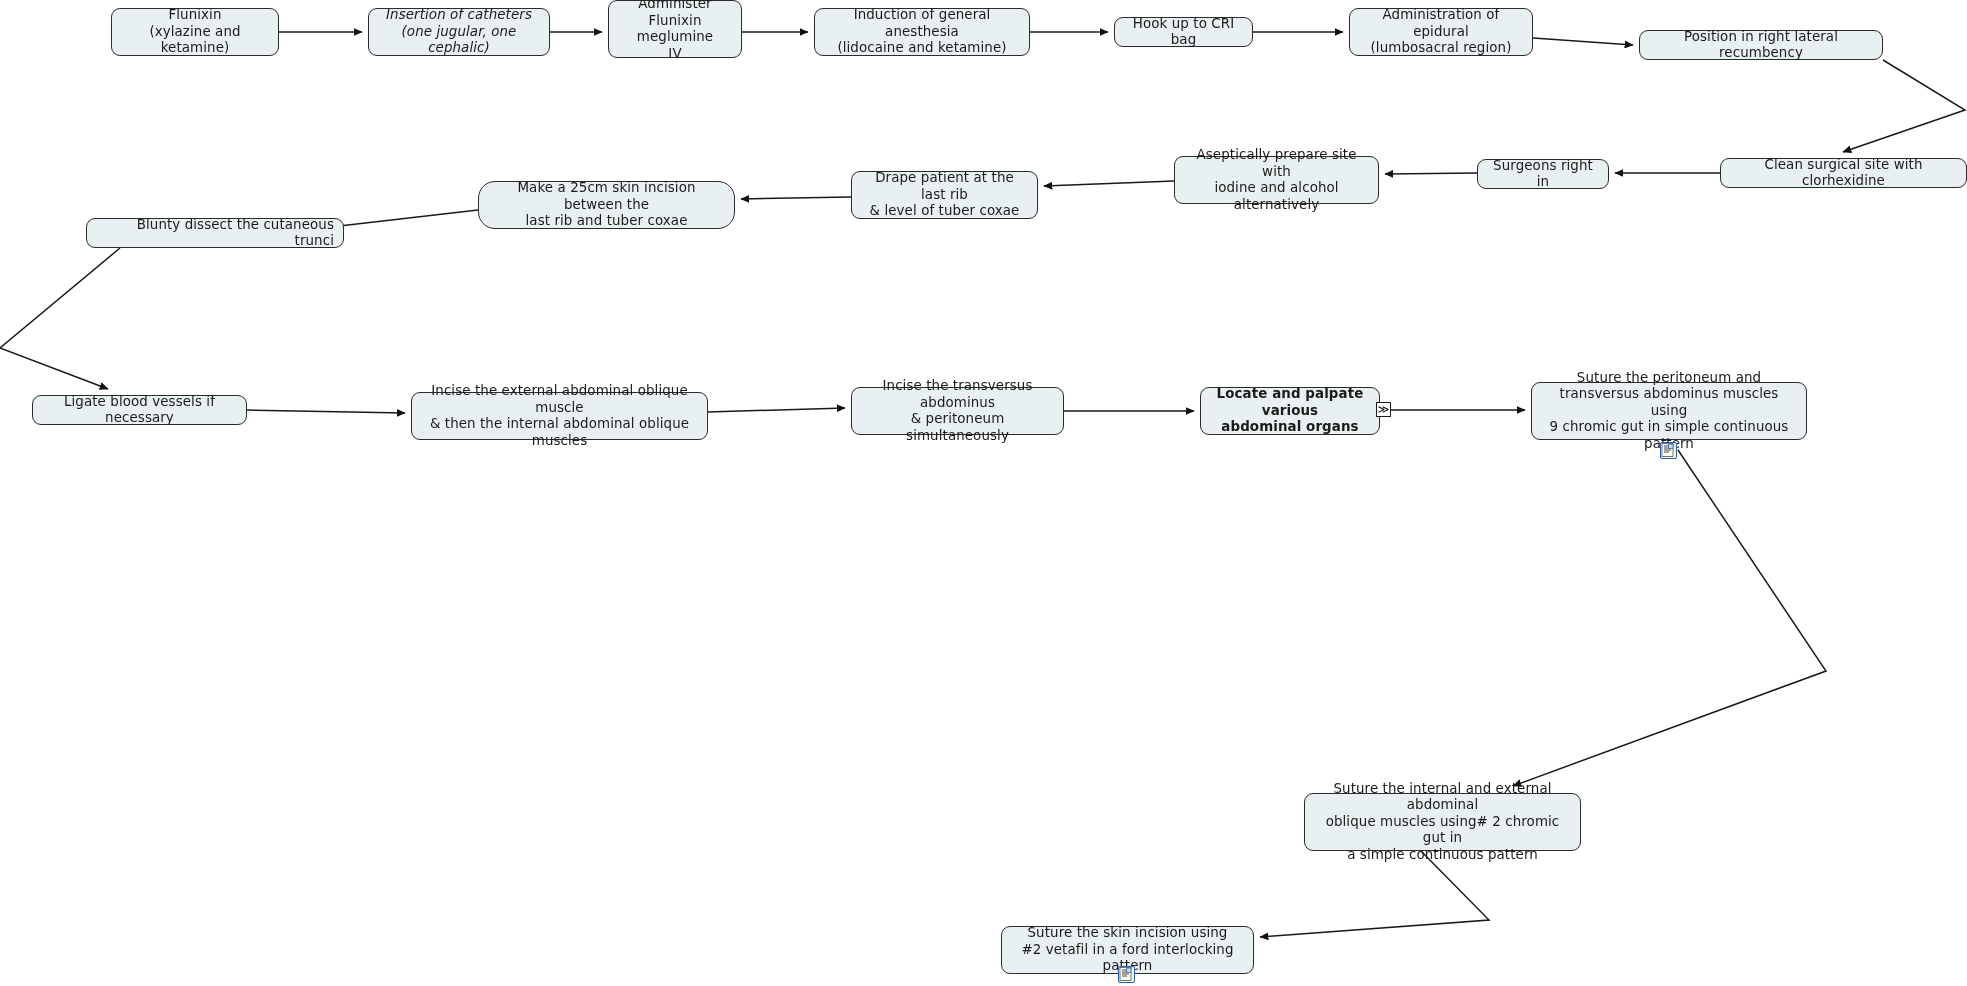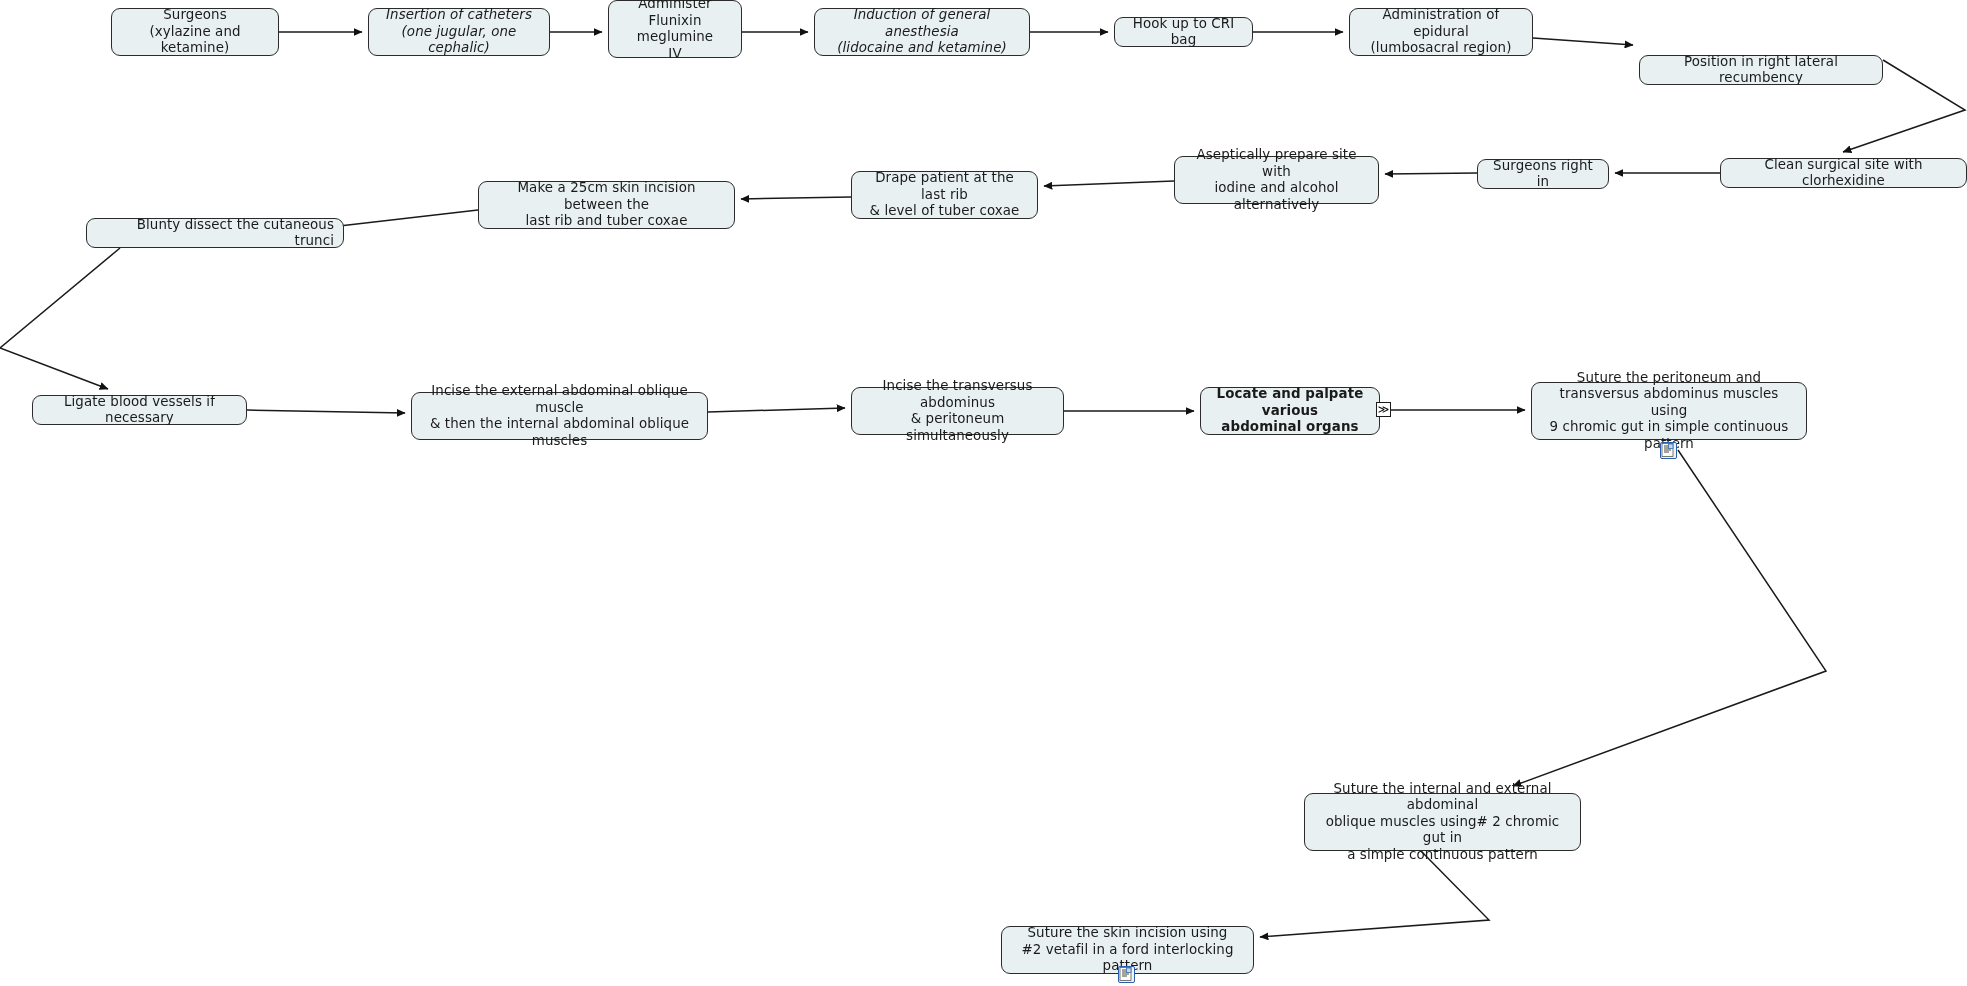--- a/index.html
+++ b/index.html
@@ -101,40 +101,40 @@
         <polyline points="247,410 405,413"></polyline>
         <polyline points="708,412 845,408"></polyline>
         <polyline points="1064,411 1194,411"></polyline>
         <polyline points="1391,410 1525,410"></polyline>
         <polyline points="1678,450 1826,671 1513,786"></polyline>
         <polyline points="1421,851 1489,920 1260,937"></polyline>
       </g>
   </svg>
 
   <div id="node-layer">
-      <div class="node" style="left: 111px; top: 8px; width: 168px; height: 48px;">Surgeons
+      <div class="node" style="left: 111px; top: 8px; width: 168px; height: 48px;">Flunixin
 (xylazine and ketamine)</div>
       <div class="node" style="left: 368px; top: 8px; width: 182px; height: 48px; font-style: italic;">Insertion of catheters
 (one jugular, one cephalic)</div>
       <div class="node" style="left: 608px; top: 0px; width: 134px; height: 58px;">Administer
 Flunixin meglumine
 IV</div>
-      <div class="node" style="left: 814px; top: 8px; width: 216px; height: 48px; font-style: italic;">Induction of general anesthesia
+      <div class="node" style="left: 814px; top: 8px; width: 216px; height: 48px;">Induction of general anesthesia
 (lidocaine and ketamine)</div>
       <div class="node" style="left: 1114px; top: 17px; width: 139px; height: 30px;">Hook up to CRI bag</div>
       <div class="node" style="left: 1349px; top: 8px; width: 184px; height: 48px;">Administration of epidural
 (lumbosacral region)</div>
-      <div class="node" style="left: 1639px; top: 30px; width: 244px; height: 30px; margin-top: 25px;">Position in right lateral recumbency</div>
+      <div class="node" style="left: 1639px; top: 30px; width: 244px; height: 30px;">Position in right lateral recumbency</div>
       <div class="node" style="left: 1720px; top: 158px; width: 247px; height: 30px;">Clean surgical site with clorhexidine</div>
       <div class="node" style="left: 1477px; top: 159px; width: 132px; height: 30px;">Surgeons right in</div>
       <div class="node" style="left: 1174px; top: 156px; width: 205px; height: 48px;">Aseptically prepare site with
 iodine and alcohol alternatively</div>
       <div class="node" style="left: 851px; top: 171px; width: 187px; height: 48px;">Drape patient at the last rib
 &amp; level of tuber coxae</div>
-      <div class="node" style="left: 478px; top: 181px; width: 257px; height: 48px;">Make a 25cm skin incision between the
+      <div class="node" style="left: 478px; top: 181px; width: 257px; height: 48px; border-radius: 17px;">Make a 25cm skin incision between the
 last rib and tuber coxae</div>
       <div class="node" style="left: 86px; top: 218px; width: 258px; height: 30px; text-align: right;">Blunty dissect the cutaneous trunci</div>
       <div class="node" style="left: 32px; top: 395px; width: 215px; height: 30px;">Ligate blood vessels if necessary</div>
       <div class="node" style="left: 411px; top: 392px; width: 297px; height: 48px;">Incise the external abdominal oblique muscle
 &amp; then the internal abdominal oblique muscles</div>
       <div class="node" style="left: 851px; top: 387px; width: 213px; height: 48px;">Incise the transversus abdominus
 &amp; peritoneum simultaneously</div>
       <div class="node" style="left: 1200px; top: 387px; width: 180px; height: 48px; font-weight: bold;">Locate and palpate various
 abdominal organs</div>
       <div class="node" style="left: 1531px; top: 382px; width: 276px; height: 58px;">Suture the peritoneum and

